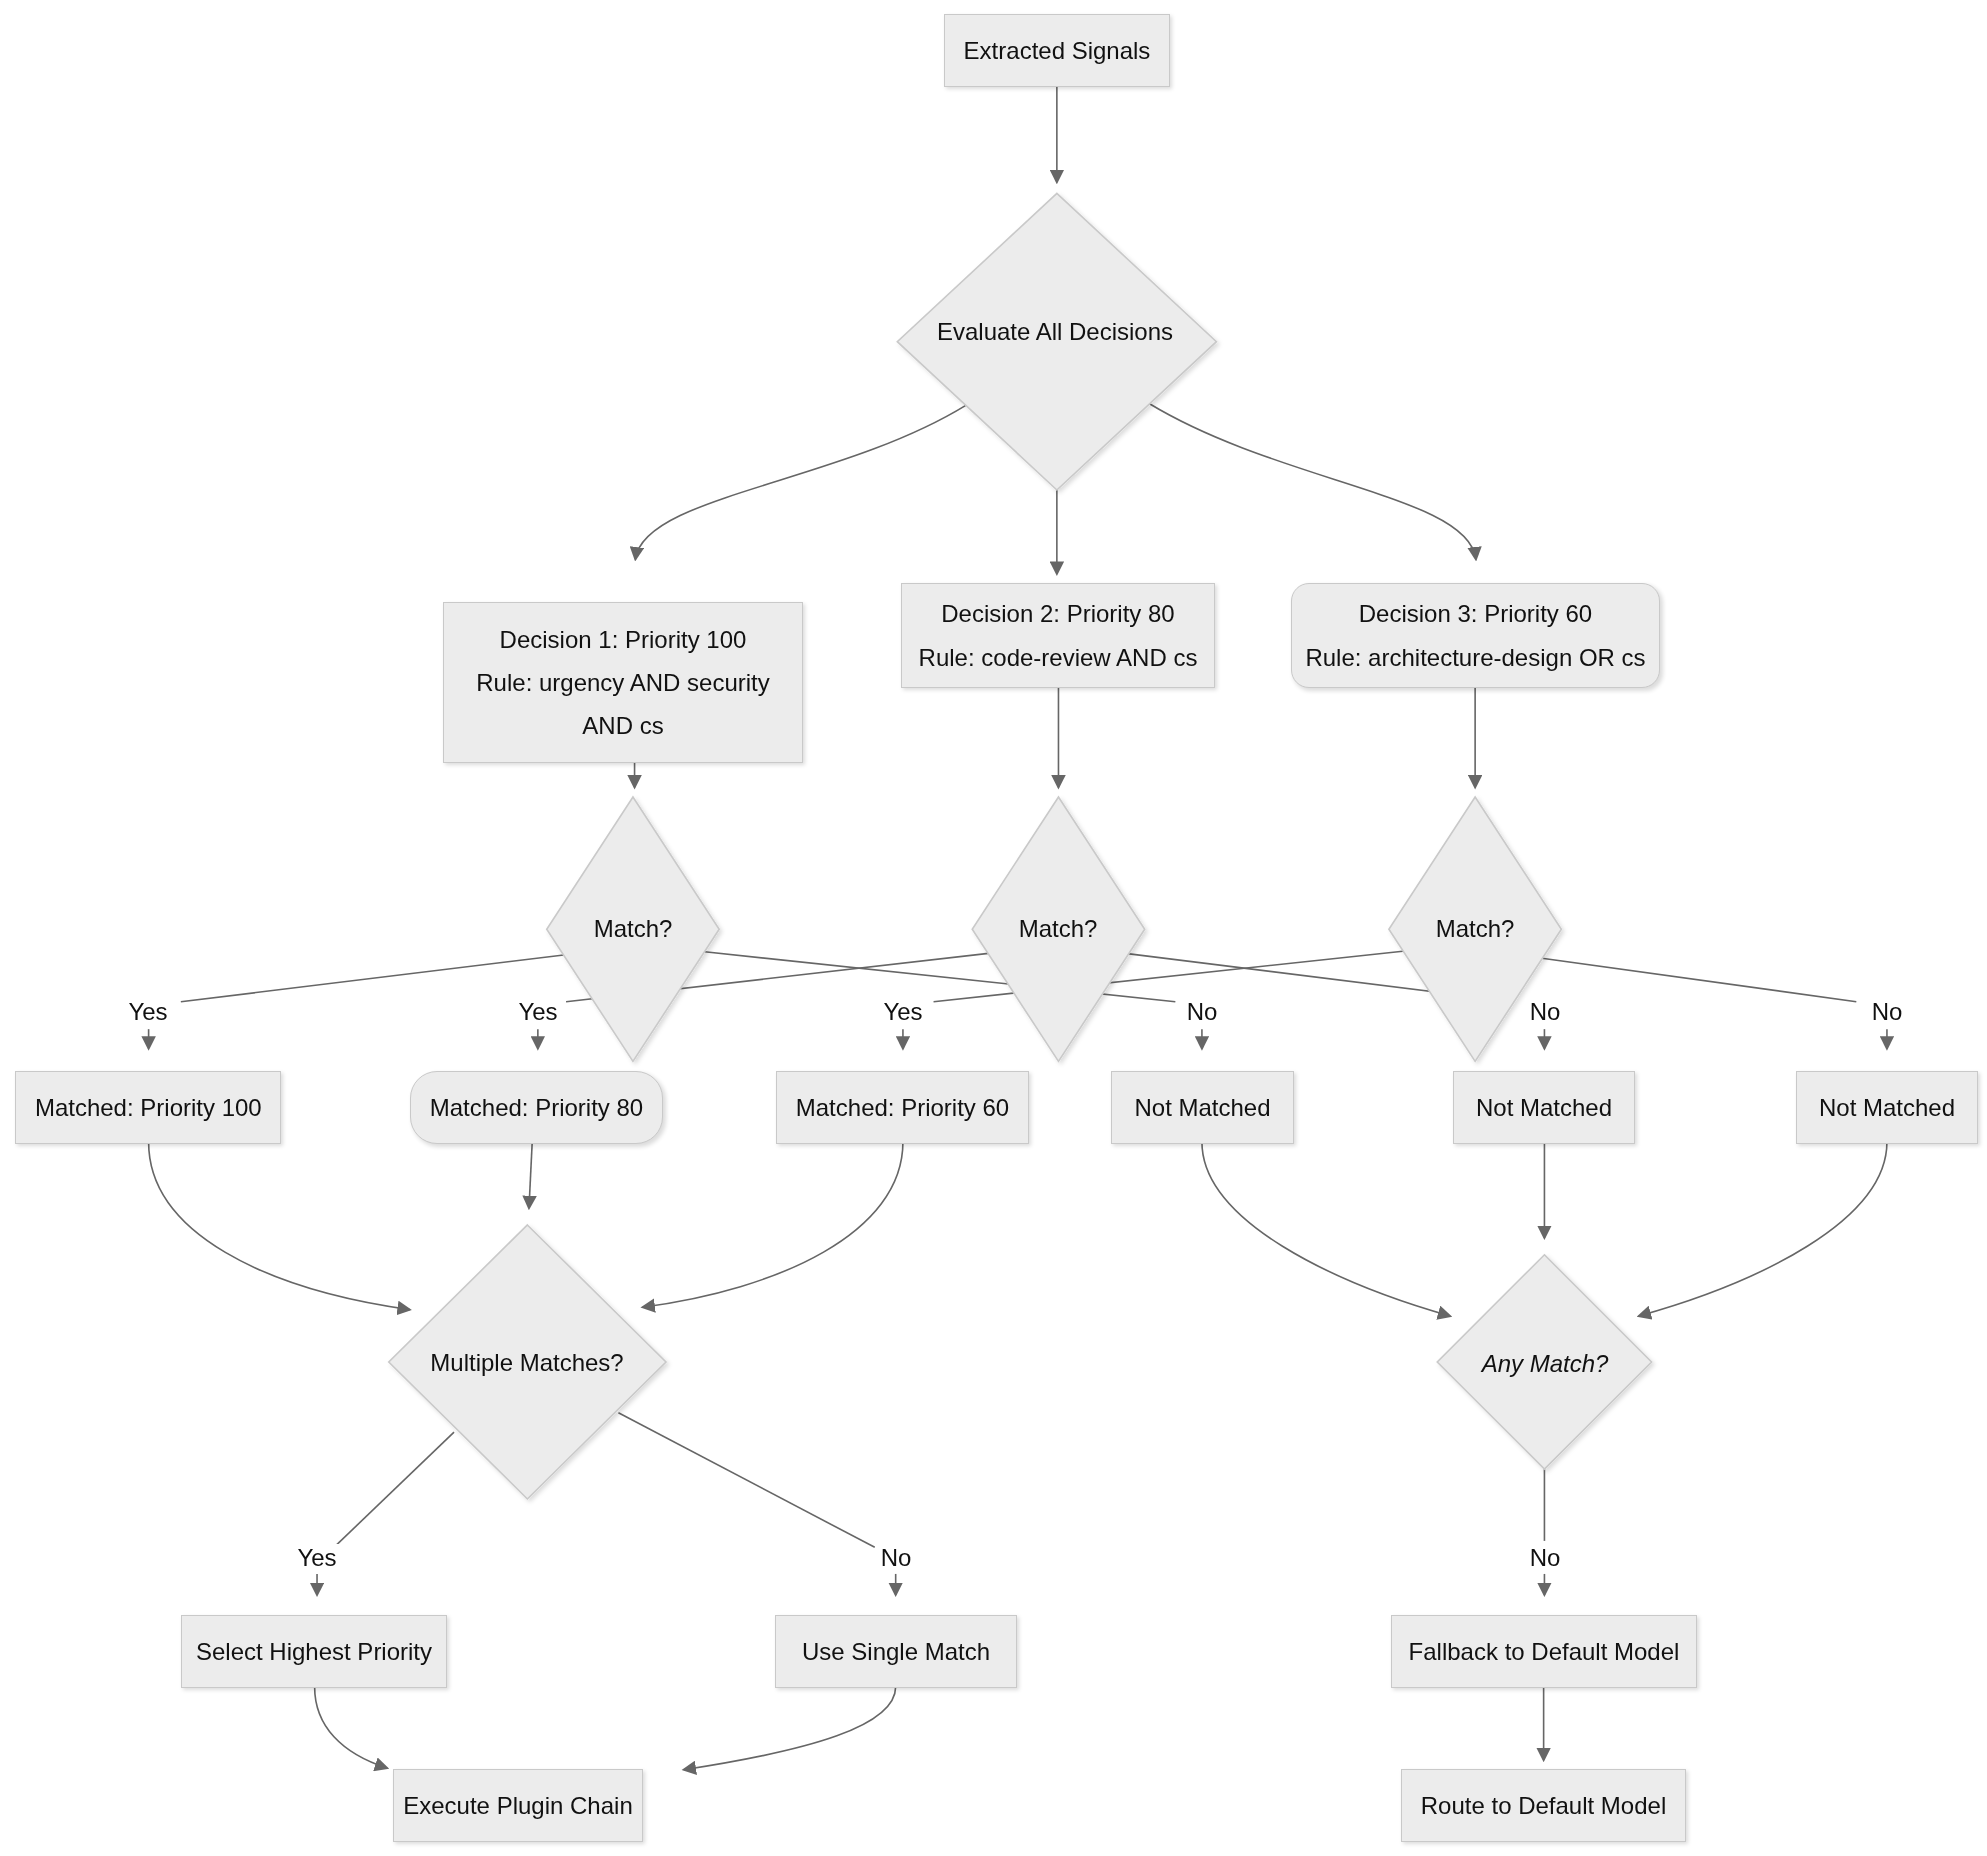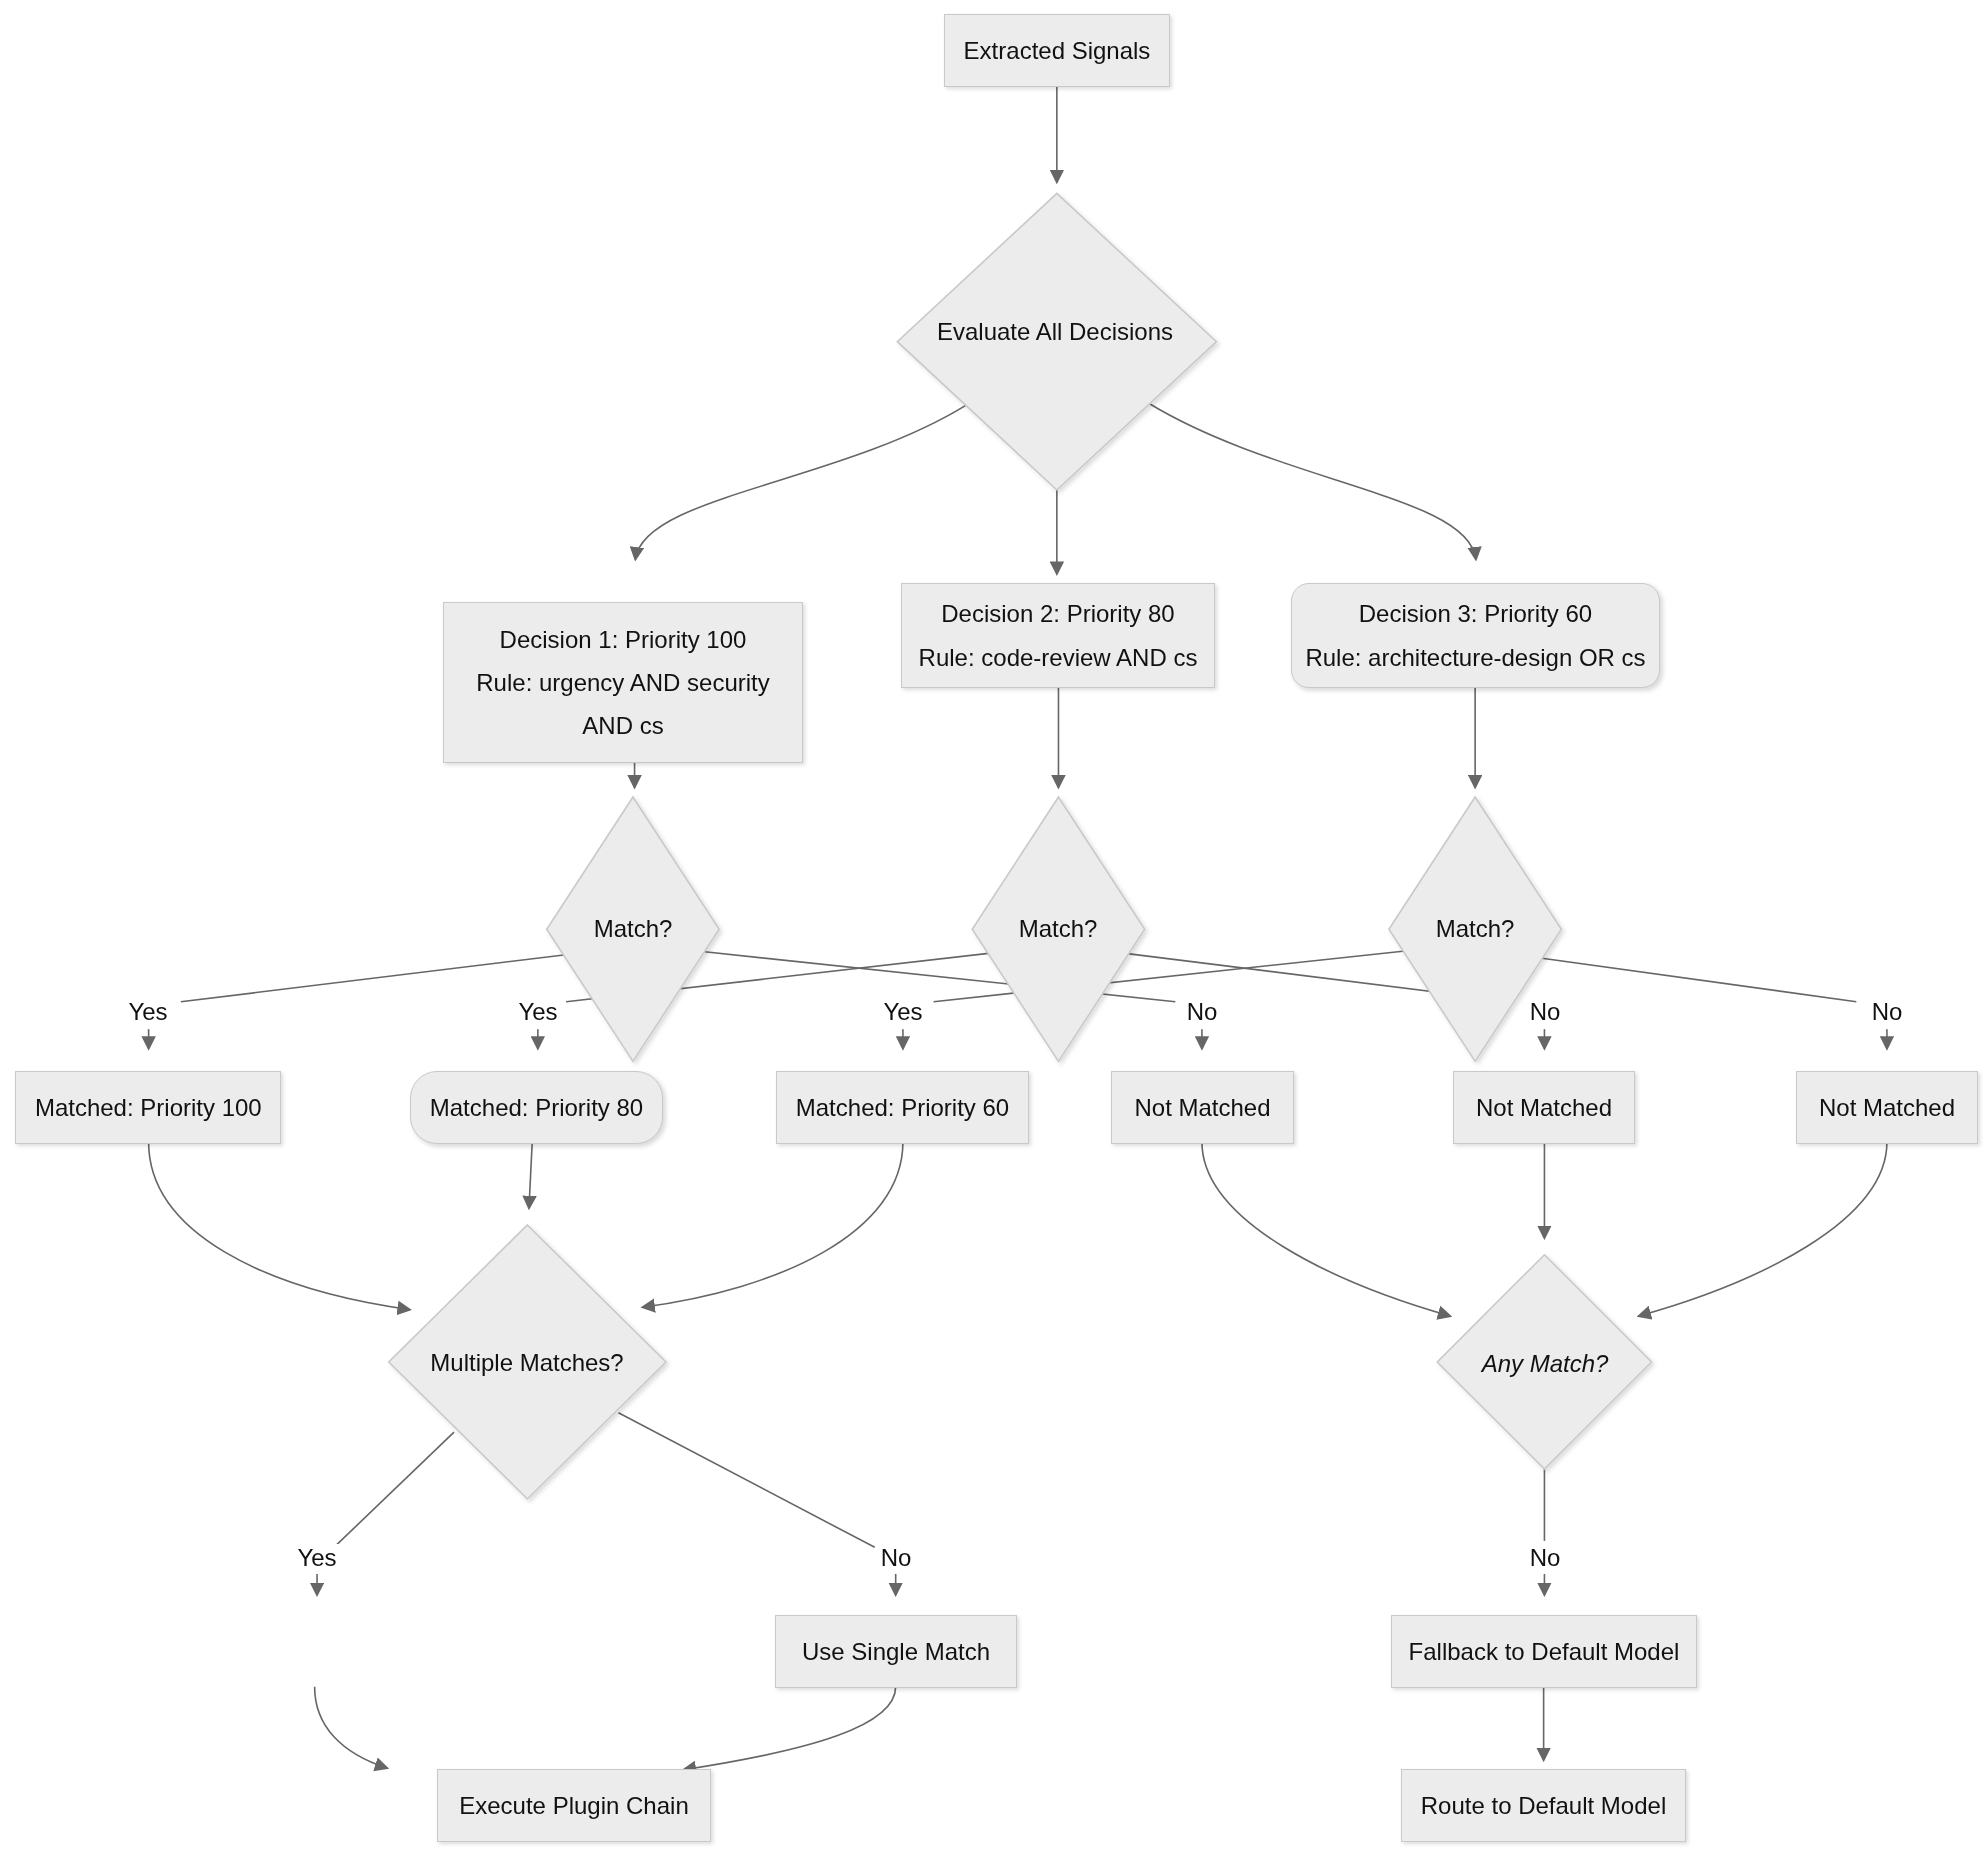--- a/index.html
+++ b/index.html
@@ -147,28 +147,31 @@
   <div class="node" style="left:1111px;top:1071px;width:183px;height:73px;">
     <span>Not Matched</span>
   </div>
   <div class="node" style="left:1453px;top:1071px;width:182px;height:73px;">
     <span>Not Matched</span>
   </div>
   <div class="node" style="left:1796px;top:1071px;width:182px;height:73px;">
     <span>Not Matched</span>
   </div>
 
+  <div class="node" style="left:181px;top:1615px;width:266px;height:73px;">
+    <span>Select Highest Priority</span>
+  </div>
   <div class="node" style="left:775px;top:1615px;width:242px;height:73px;">
     <span>Use Single Match</span>
   </div>
   <div class="node" style="left:1391px;top:1615px;width:306px;height:73px;">
     <span>Fallback to Default Model</span>
   </div>
 
-  <div class="node" style="left:393px;top:1769px;width:274px;height:73px;margin-left:44px;">
+  <div class="node" style="left:393px;top:1769px;width:250px;height:73px;">
     <span>Execute Plugin Chain</span>
   </div>
   <div class="node" style="left:1401px;top:1769px;width:285px;height:73px;">
     <span>Route to Default Model</span>
   </div>
 
   <div class="diamond-label" style="left:1055px;top:332px;">Evaluate All Decisions</div>
   <div class="diamond-label" style="left:633px;top:929px;">Match?</div>
   <div class="diamond-label" style="left:1058px;top:929px;">Match?</div>
   <div class="diamond-label" style="left:1475px;top:929px;">Match?</div>

